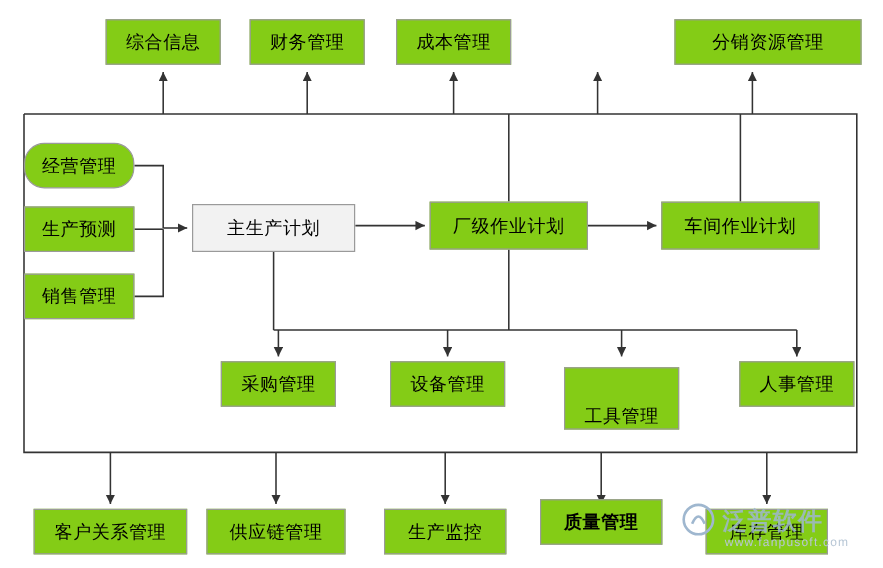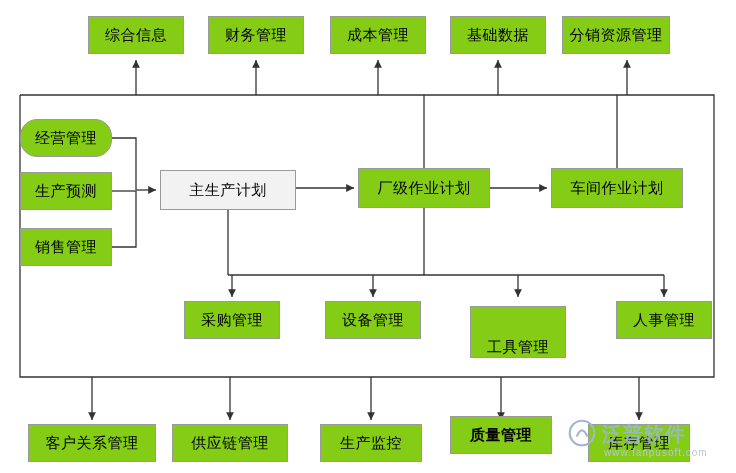--- a/index.html
+++ b/index.html
@@ -110,24 +110,21 @@
 
   <div class="node plain" style="left:88px;top:16px;width:96px;height:38px;">
     <span>综合信息</span>
   </div>
   <div class="node plain" style="left:208px;top:16px;width:96px;height:38px;">
     <span>财务管理</span>
   </div>
   <div class="node plain" style="left:330px;top:16px;width:96px;height:38px;">
     <span>成本管理</span>
   </div>
-  <div class="node plain" style="left:450px;top:16px;width:96px;height:38px;">
-    <span>基础数据</span>
-  </div>
-  <div class="node plain" style="left:562px;top:16px;width:108px;height:38px;">
+  <div class="node plain" style="left:562px;top:16px;width:156px;height:38px;">
     <span>分销资源管理</span>
   </div>
 
   <div class="node plain" style="left:20px;top:119px;width:92px;height:38px;border-radius:17px;">
     <span>经营管理</span>
   </div>
   <div class="node plain" style="left:20px;top:172px;width:92px;height:38px;">
     <span>生产预测</span>
   </div>
   <div class="node plain" style="left:20px;top:228px;width:92px;height:38px;">

